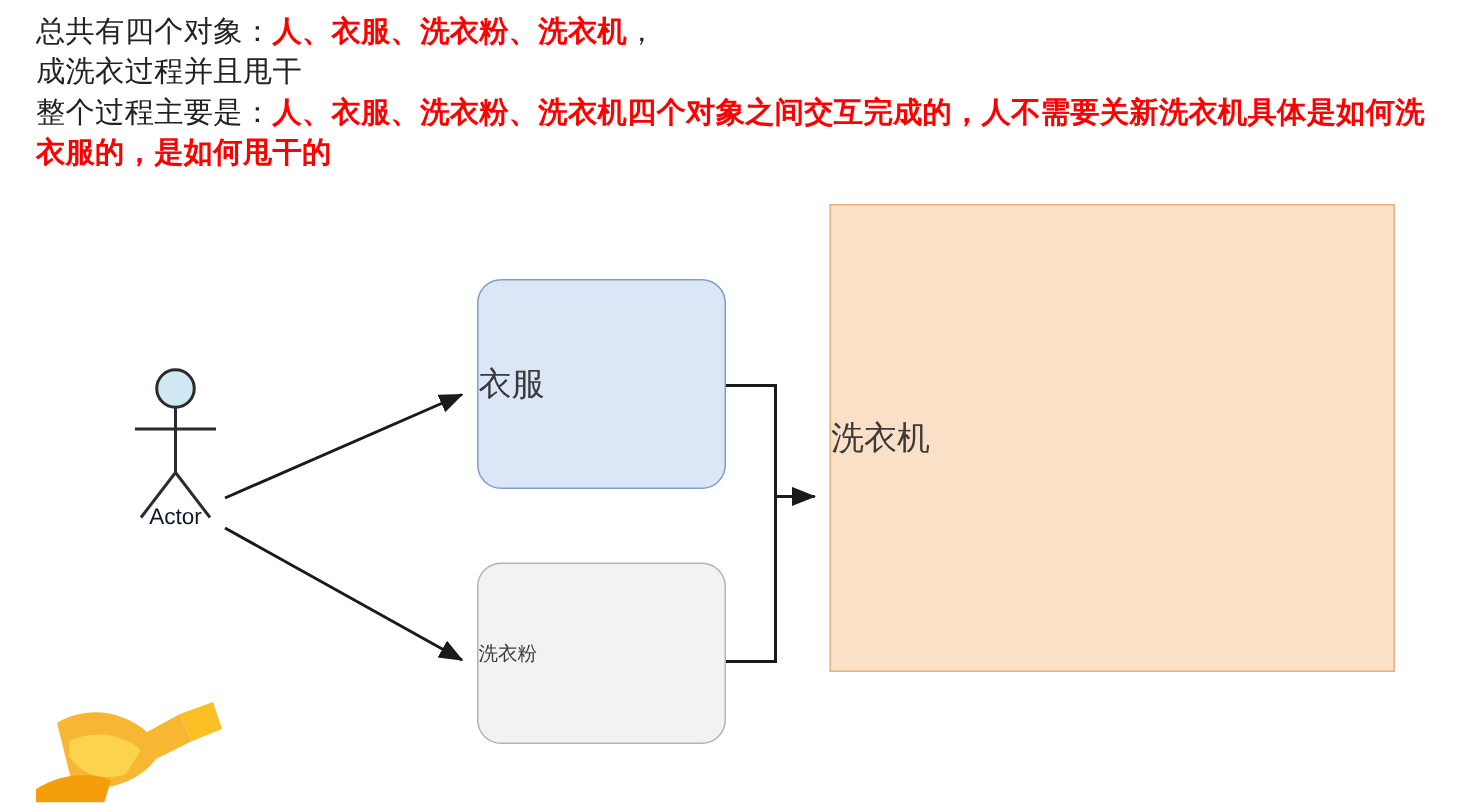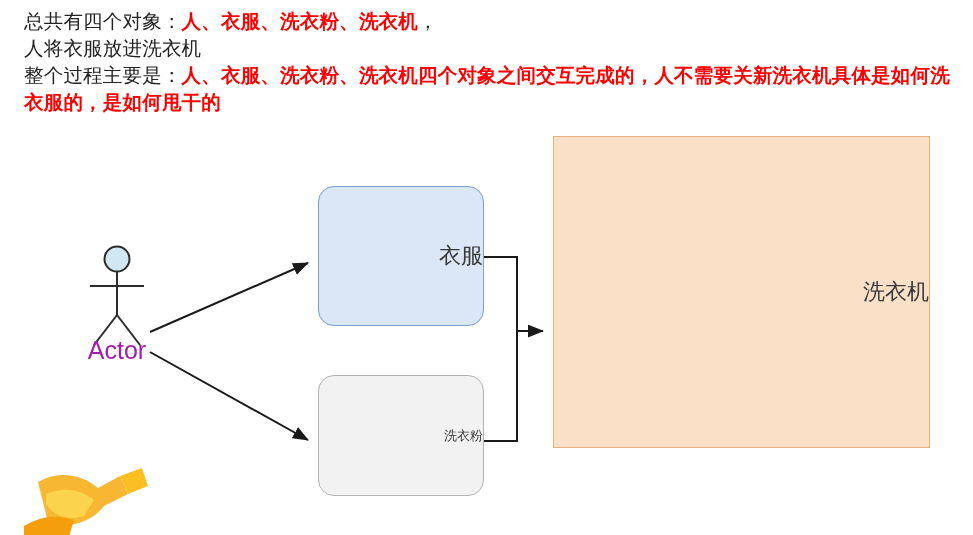--- a/index.html
+++ b/index.html
@@ -44,21 +44,21 @@
     color: #222222;
     font-weight: normal;
   }
 
   
   .shape {
     position: absolute;
     box-sizing: border-box;
     display: flex;
     align-items: center;
-    justify-content: flex-end;
+    justify-content: flex-start;
     color: #3a3a3a;
   }
 
   #clothes-box {
     left: 318px;
     top: 186px;
     width: 166px;
     height: 140px;
     background: #dbe6f6;
     border: 1.5px solid #7c9fd0;
@@ -94,22 +94,22 @@
     top: 245px;
     width: 90px;
     height: 115px;
   }
   #actor-label {
     position: absolute;
     left: 72px;
     top: 336px;
     width: 90px;
     text-align: center;
-    font-size: 25px;
-    color: #a21caf;
+    font-size: 15px;
+    color: #0f172a;
   }
 
   
   #connectors {
     position: absolute;
     left: 0;
     top: 0;
     width: 973px;
     height: 535px;
     pointer-events: none;
@@ -126,21 +126,21 @@
 </style>
 </head>
 <body>
 
 <div id="page">
 
   <div class="text-block">
     <div class="text-line">
       <span class="blk">总共有四个对象：</span><span class="red">人、衣服、洗衣粉、洗衣机</span><span class="blk">，</span>
     </div>
-    <div class="text-line">人将衣服放进洗衣机</div>
+    <div class="text-line">成洗衣过程并且甩干</div>
     <div class="text-line wrap">
       <span class="blk">整个过程主要是：</span><span class="red">人、衣服、洗衣粉、洗衣机四个对象之间交互完成的，人不需要关新洗衣机具体是如何洗衣服的，是如何甩干的</span>
     </div>
   </div>
 
   <div class="shape" id="washer-box">
     <span>洗衣机</span>
   </div>
 
   <div class="shape" id="clothes-box">

